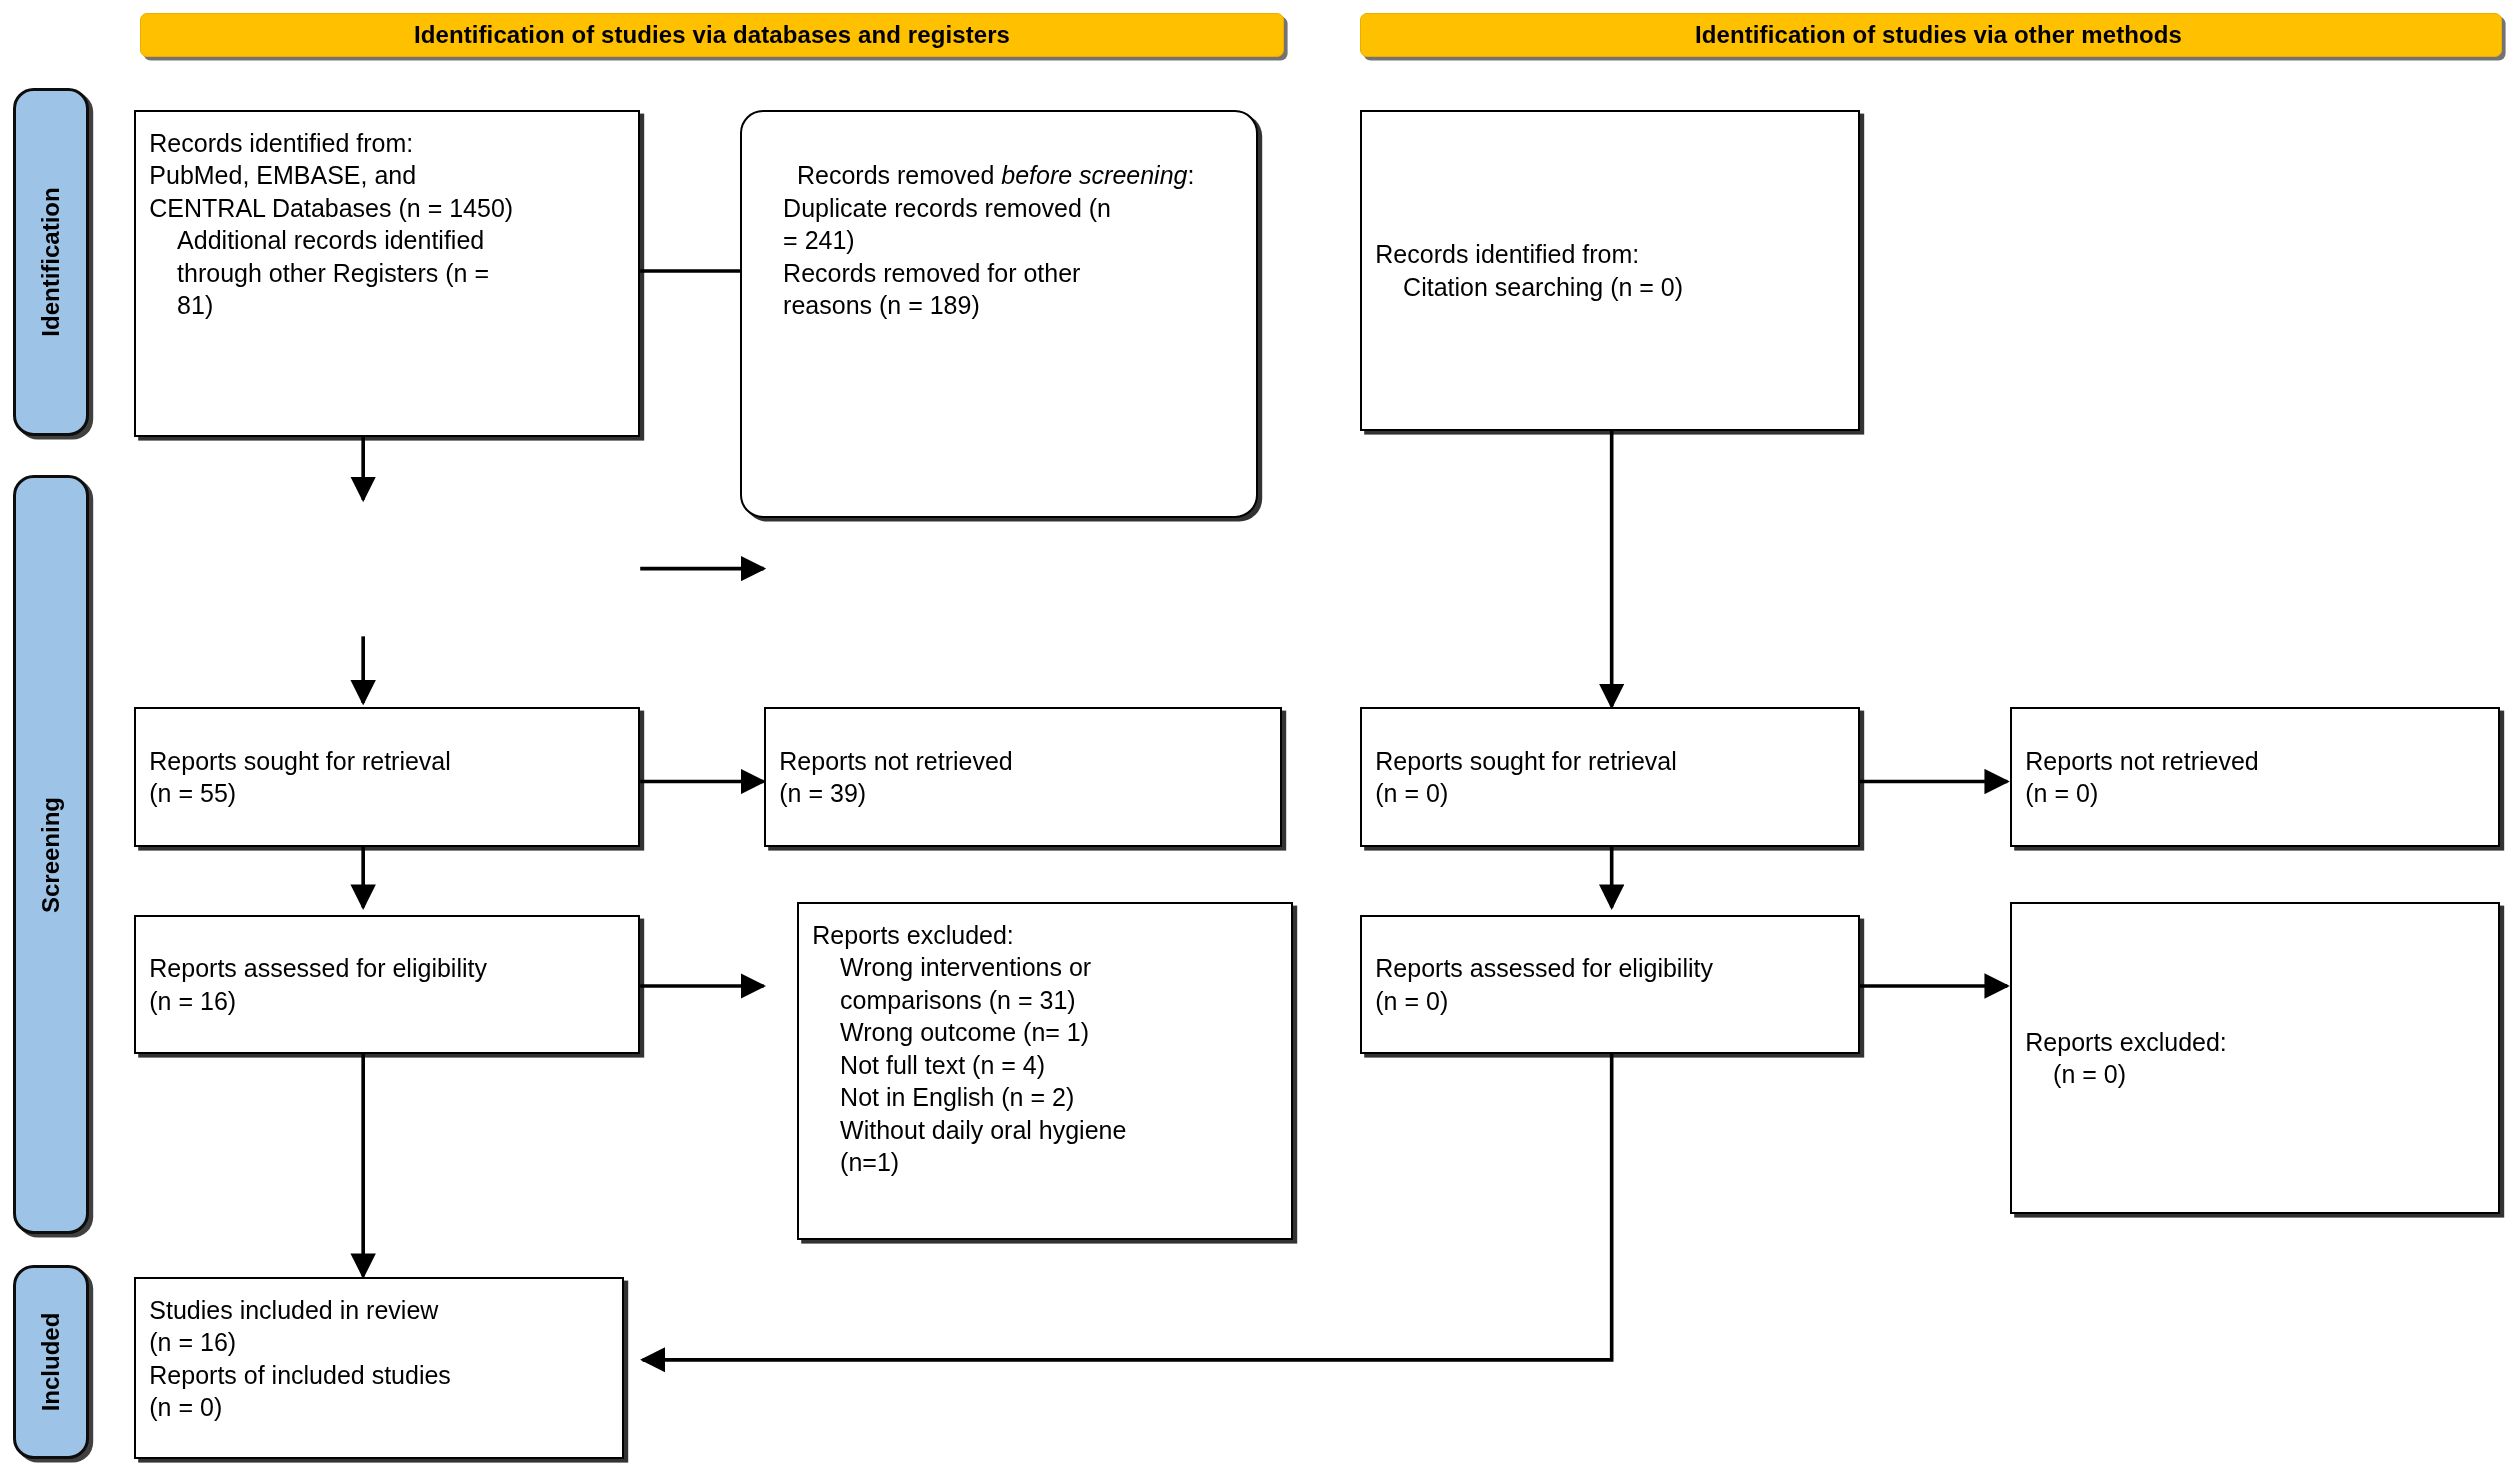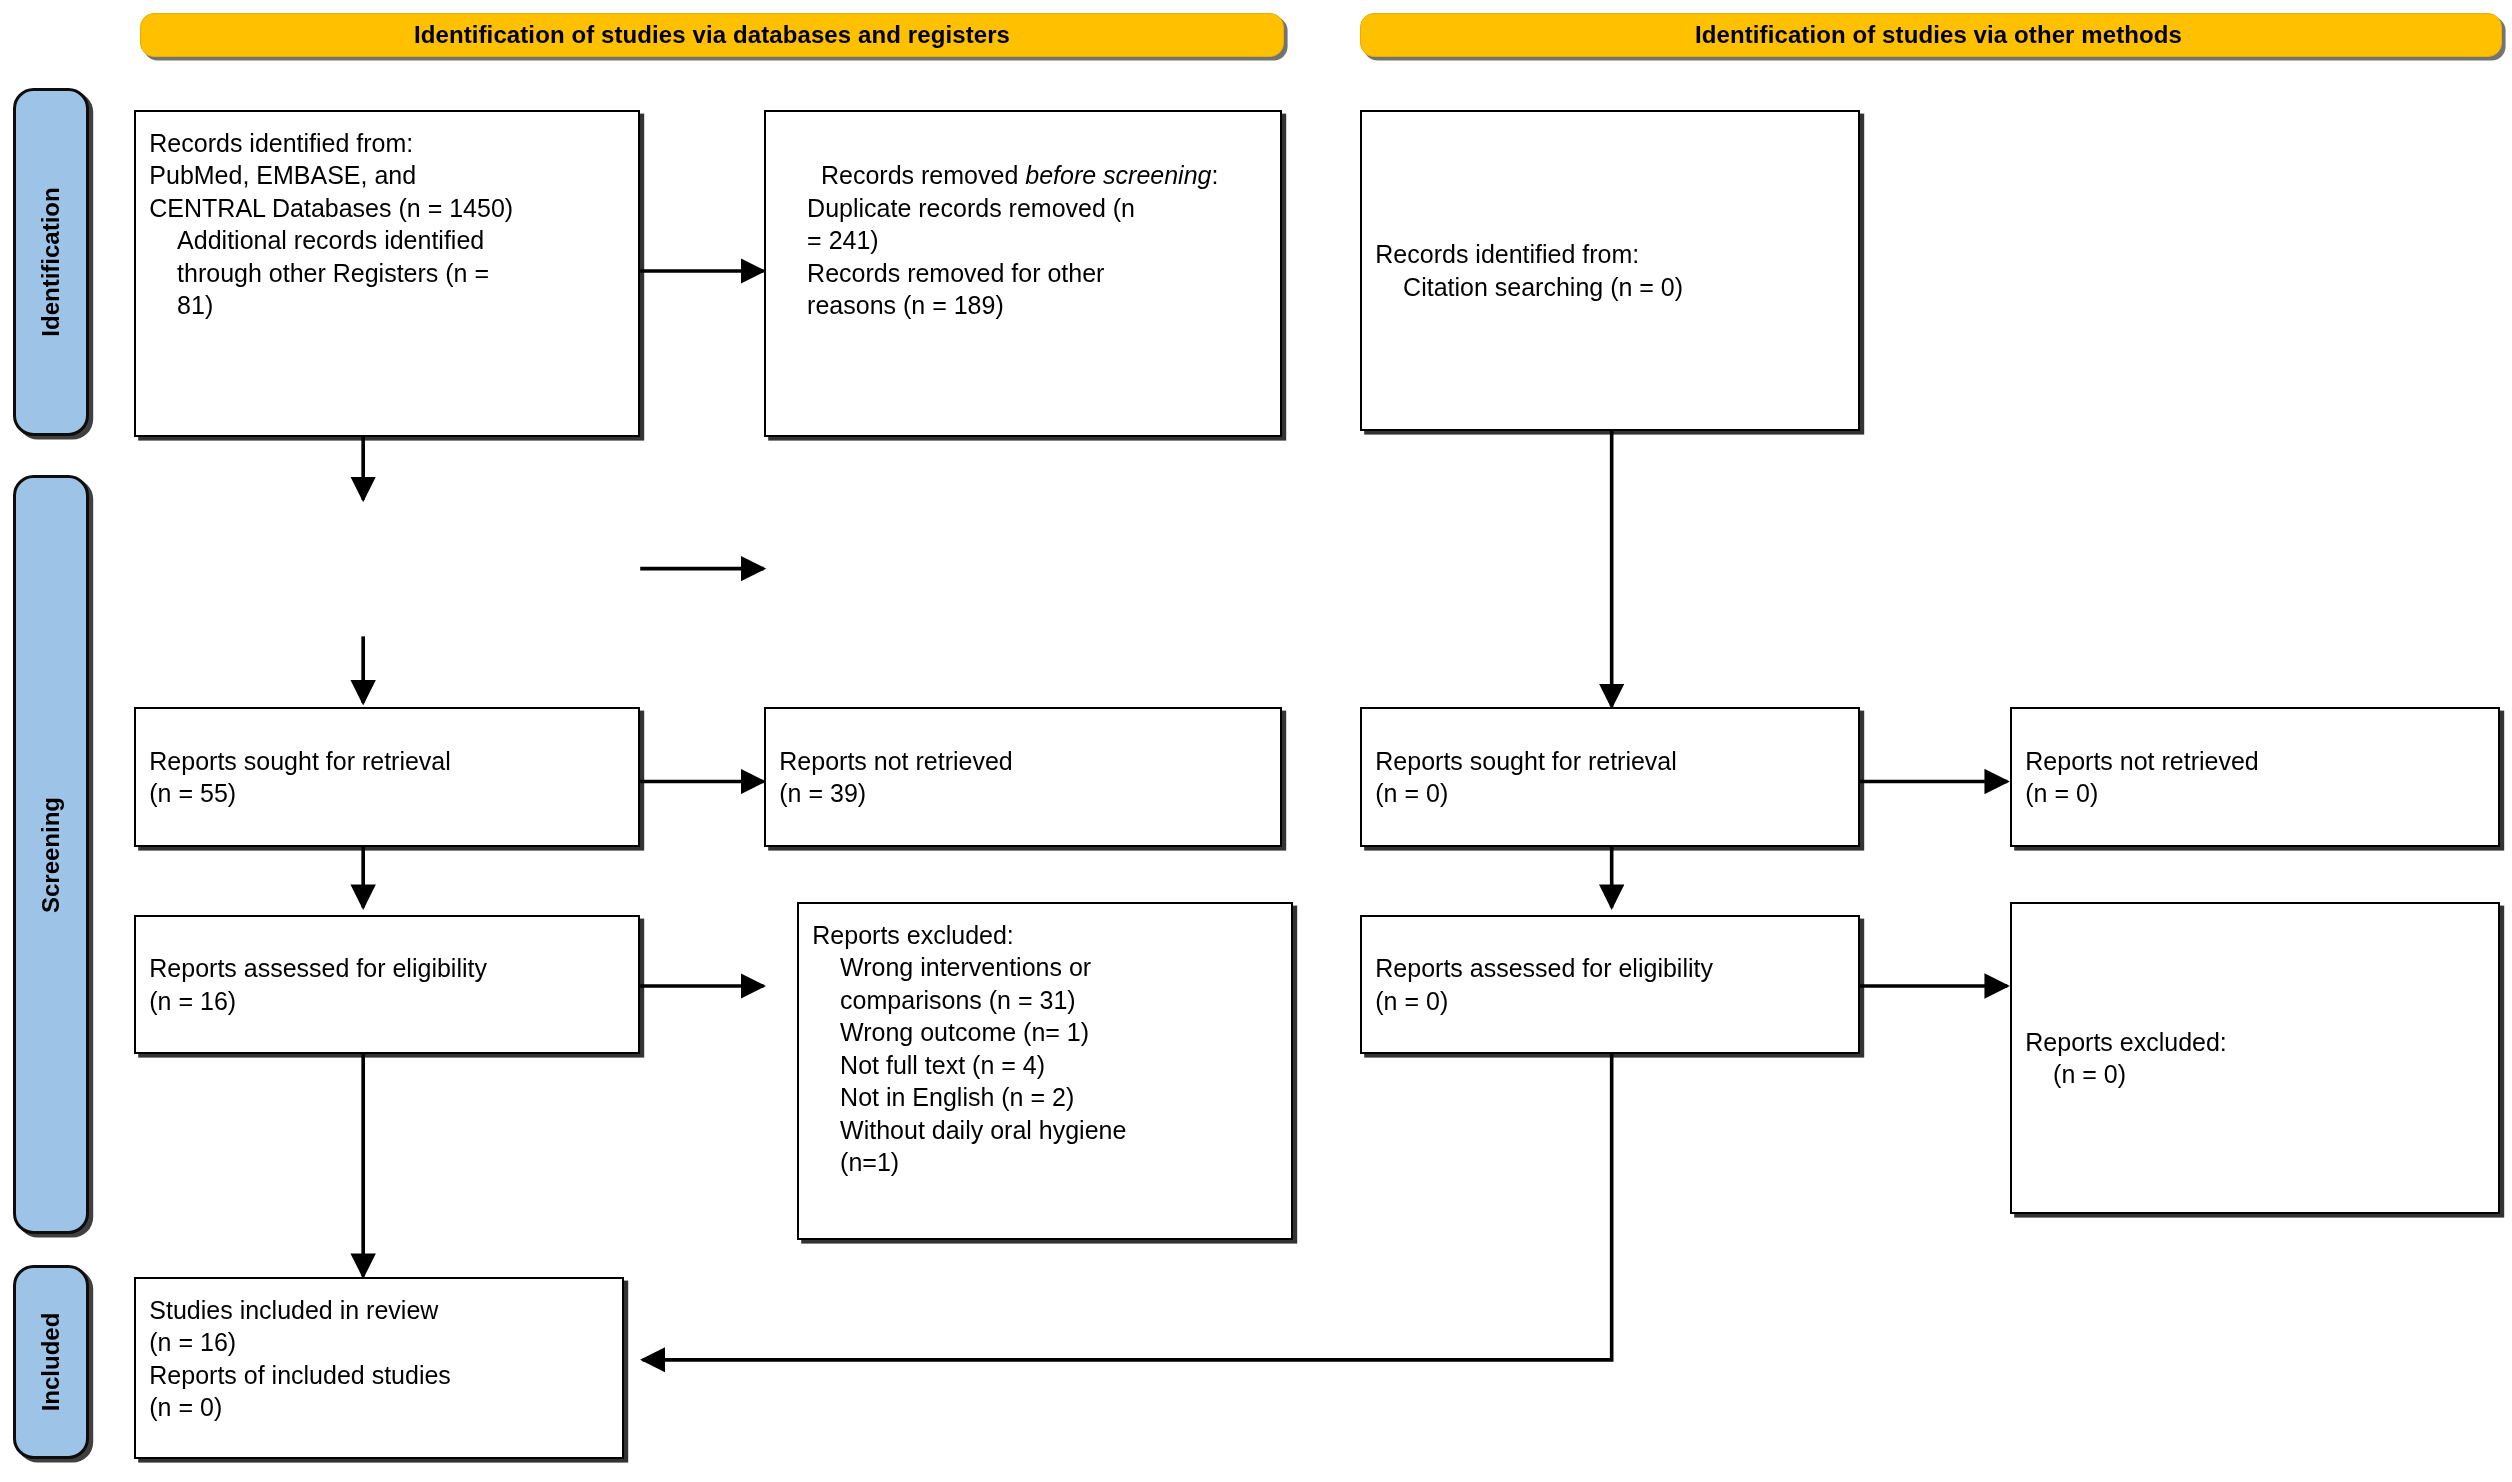--- a/index.html
+++ b/index.html
@@ -17,21 +17,21 @@
     height: 1482px;
     background: #ffffff;
     overflow: hidden;
   }
 
   
   .banner {
     position: absolute;
     background: #FFC000;
     border: 1.8px solid #E8AE00;
-    border-radius: 14px;
+    border-radius: 7px;
     box-shadow: 3.6px 3.6px 0 rgba(0,0,0,0.55);
     display: flex;
     align-items: center;
     justify-content: center;
     color: #000000;
     font-weight: bold;
     font-size: 24px;
     letter-spacing: 0.1px;
     text-align: center;
     box-sizing: border-box;
@@ -148,21 +148,21 @@
 
   <div class="box top-align" style="left:134px; top:110px; width:506px; height:327px;">
     <div class="box-text">Records identified from:
 PubMed, EMBASE, and
 CENTRAL Databases (n = 1450)
     Additional records identified
     through other Registers (n =
     81)</div>
   </div>
 
-  <div class="box top-align" style="left:764px; top:110px; width:518px; height:327px;">
+  <div class="box top-align" style="left:740px; top:110px; width:518px; height:408px;border-radius:23px;">
     <div class="box-text">
       <span>Records removed </span><span class="ital">before screening</span><span>:</span>
 <span>    Duplicate records removed (n
     = 241)
     Records removed for other
     reasons (n = 189)</span>
     </div>
   </div>
 
 

